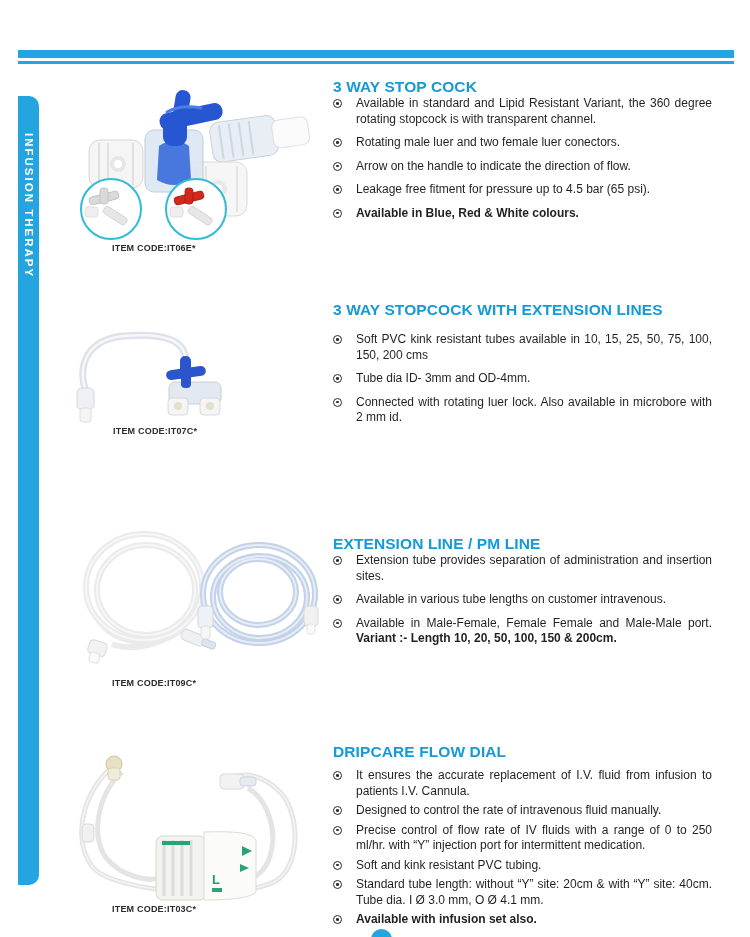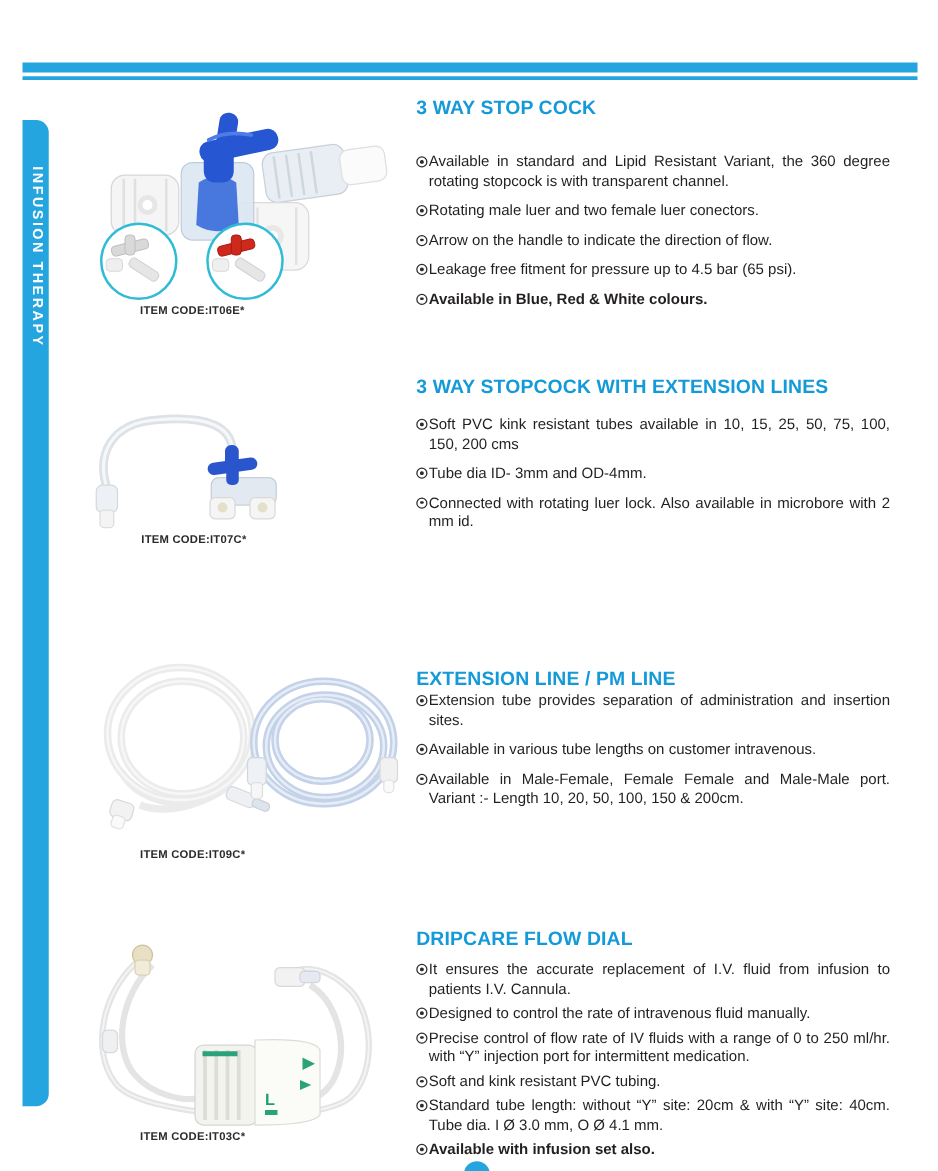--- a/index.html
+++ b/index.html
@@ -23,40 +23,40 @@
     color:#ffffff; font-weight:bold; font-size:11.5px; letter-spacing:2px;
     white-space:nowrap;
   }
 
   
   .sec { position:absolute; left:333px; width:379px; }
   .sec h2 {
     margin:0; font-size:15.5px; font-weight:bold;
     color:var(--heading,#149ad9); letter-spacing:0.1px;
   }
-  .sec1 { top:78px; }  .sec1 h2 { margin-bottom:26px; }
+  .sec1 { top:78px; }  .sec1 h2 { }
   .sec2 { top:301px; } .sec2 h2 { margin-bottom:13px; }
   .sec3 { top:535px; } .sec3 h2 { }
   .sec4 { top:743px; } .sec4 h2 { margin-bottom:7px; }
 
   .bullets { display:flex; flex-direction:column; gap:8px; }
   .sec4 .bullets { gap:4px; }
-  .bullet { display:flex; gap:1px;justify-content:flex-end; }
+  .bullet { display:flex; gap:14px;justify-content:flex-end; }
   .bdot {
     flex:none; width:7px; height:7px; margin-top:3px;
     border:1.3px solid #2b2b2b; border-radius:50%; position:relative;
   }
   .bdot::after {
     content:""; position:absolute; left:50%; top:50%;
     width:2.6px; height:2.6px; margin:-1.3px 0 0 -1.3px;
     background:#2b2b2b; border-radius:50%;
   }
   .btext { flex:1; font-size:12px; line-height:15.5px; text-align:justify; }
   .btext.allbold { font-weight:bold; }
-  .btext b { font-weight:normal; }
+  .btext b { font-weight:bold; }
 
   
   .itemcode {
     position:absolute; font-size:9px; font-weight:bold; color:#2b2b2b;
     letter-spacing:0.2px; white-space:nowrap;
   }
   .code1 { left:112px; top:243px; }
   .code2 { left:113px; top:426px; }
   .code3 { left:112px; top:678px; }
   .code4 { left:112px; top:904px; }

